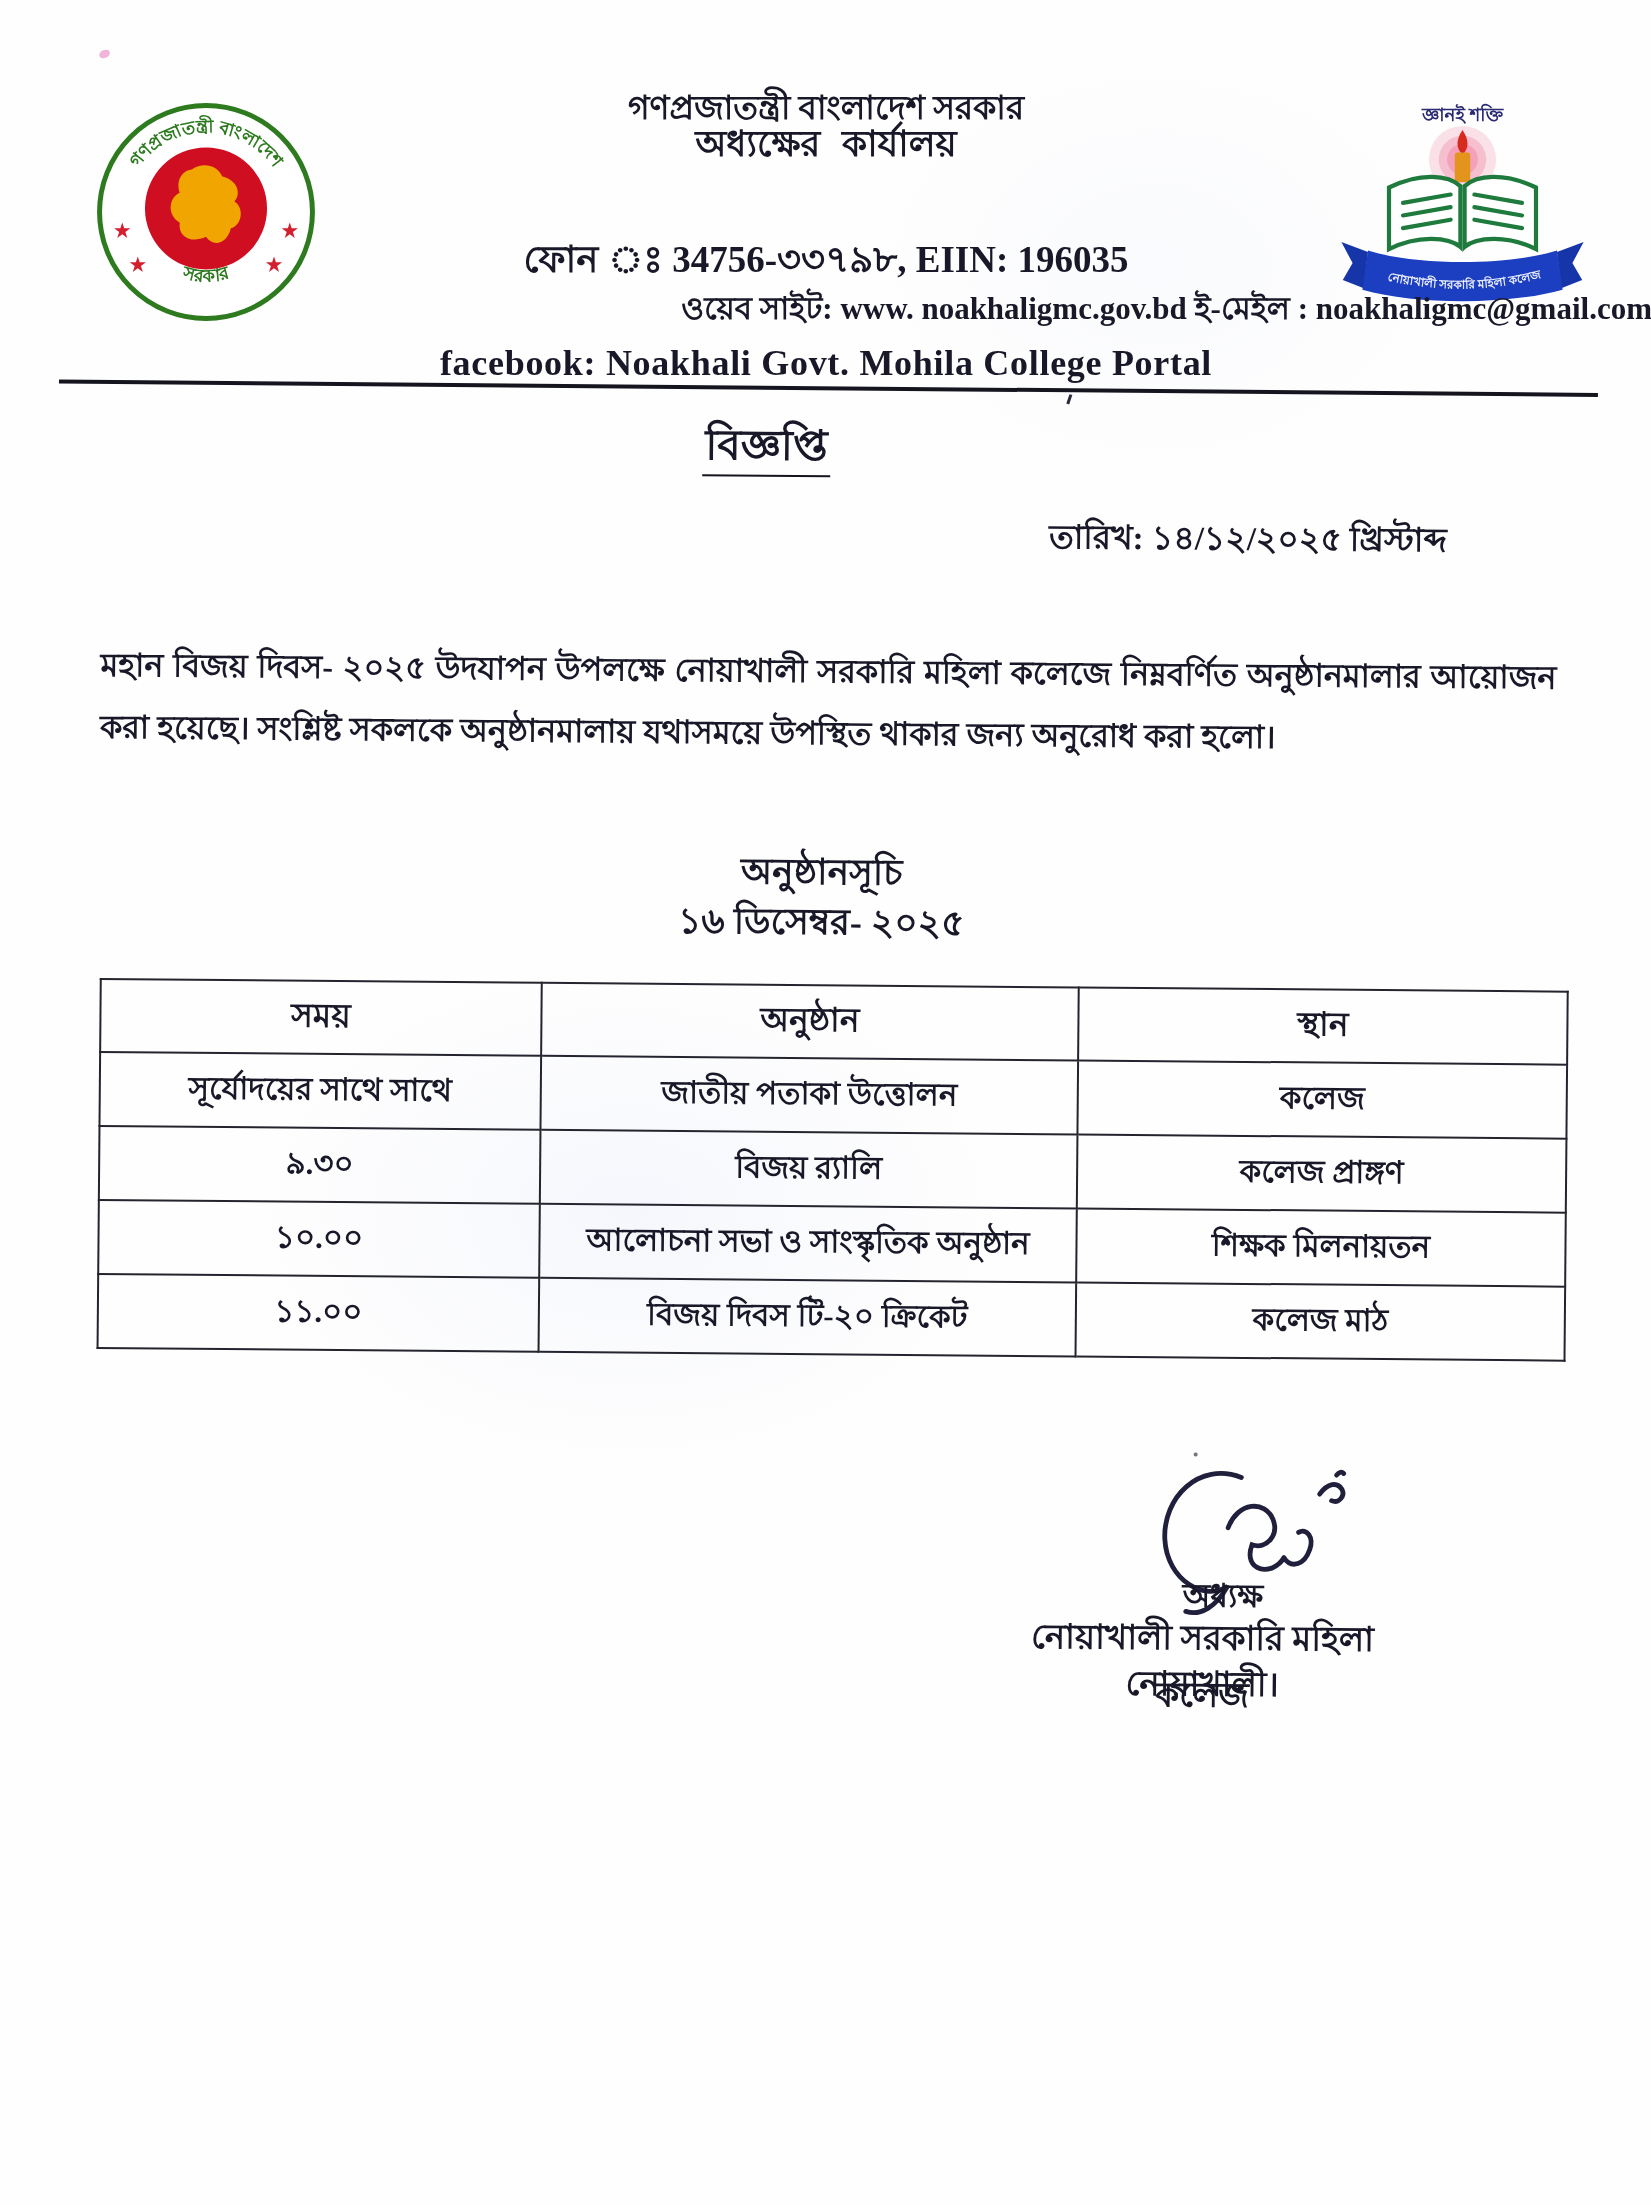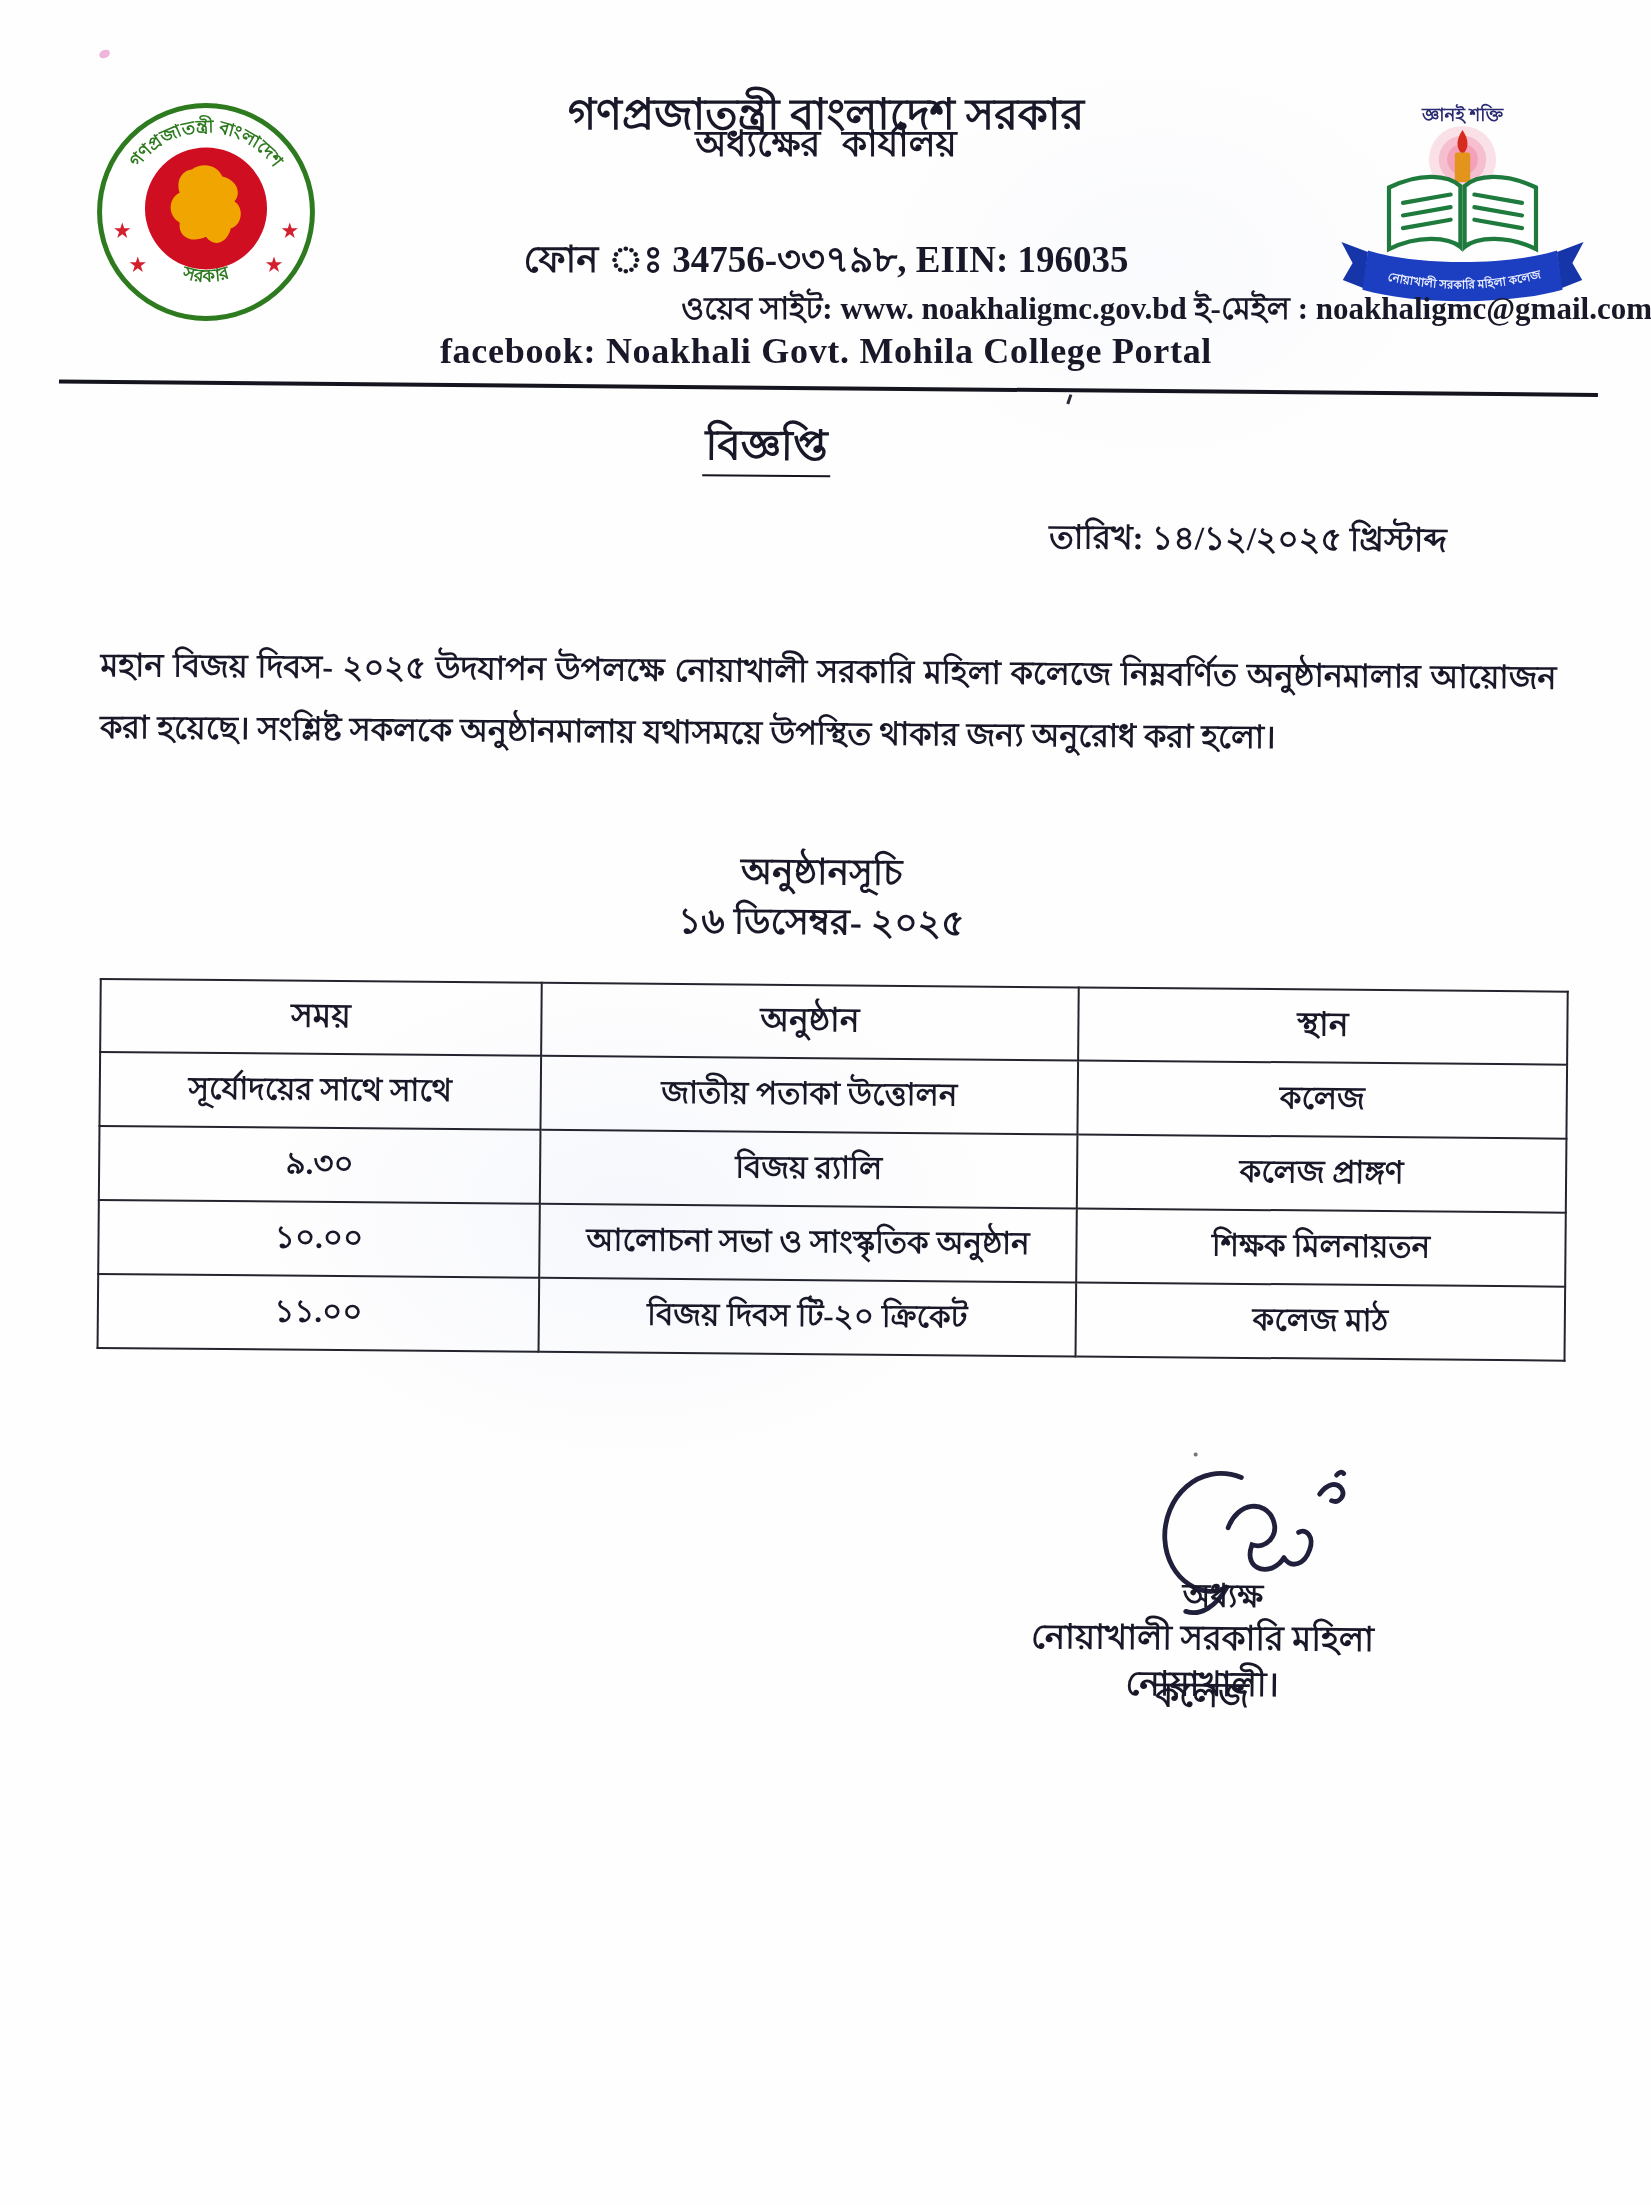--- a/index.html
+++ b/index.html
@@ -10,26 +10,26 @@
       radial-gradient(488px 349px at 70% 12%, rgba(225,230,250,.15), rgba(255,255,255,0) 60%),
       #fefefe;
     overflow:hidden;
     font-family:"Liberation Serif","DejaVu Serif",serif;
     color:#181828;
   }
   .abs{position:absolute;}
   .ctr{left:0;width:1652px;text-align:center;}
   .b{font-weight:bold;}
   
-  .h1{top:82px;font-size:43px;}
+  .h1{top:82px;font-size:33px;}
   .h2{top:116px;font-size:36px;font-family:Liberation Mono, monospace;}
   .h3{top:178px;font-size:39px;}
   .h4{top:230px;font-size:37px;}
   .h5{top:284px;font-size:31px;text-align:right;}
-  .h6{top:330px;font-size:36px;letter-spacing:0.7px;}
+  .h6{top:342px;font-size:36px;letter-spacing:0.7px;}
   .serifEn{font-family:"Liberation Serif","DejaVu Serif",serif;}
   
   #skew{position:absolute;left:0;top:0;width:1652px;height:2205px;
         transform:rotate(0.5deg);transform-origin:0 380px;}
   .rule{left:59px;top:379px;width:1539px;height:3.5px;background:#15151f;}
   .notice-title{top:406px;transform:translateX(-59px);font-size:42px;
                 text-decoration:none;}
   .notice-title span{border-bottom:2.8px solid #15151f;padding:0 2.8px 5.6px 2.8px;}
   .date-line{top:502px;right:204px;font-size:33px;}
   .body-par{left:103px;top:633px;width:1456px;font-size:32px;line-height:1.95;

